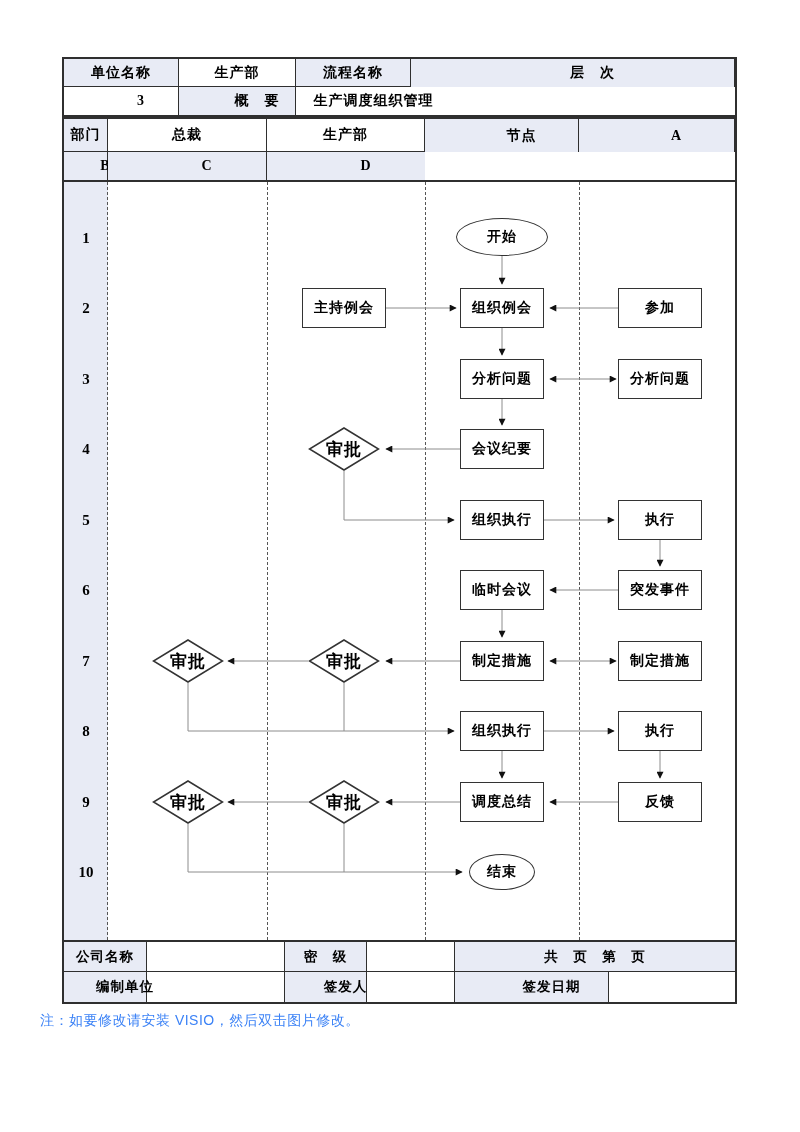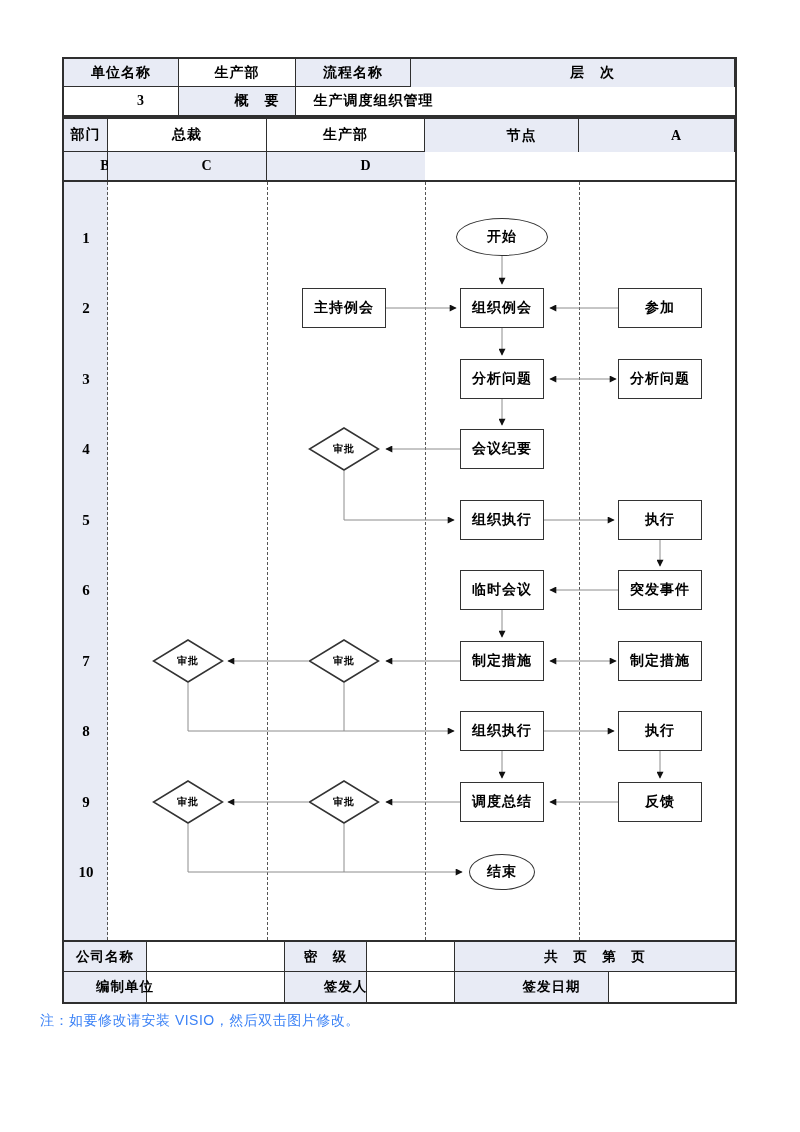--- a/index.html
+++ b/index.html
@@ -41,21 +41,21 @@
     text-align:center;font-weight:bold;font-size:15px;
   }
   .vdash{position:absolute;top:0;height:100%;width:0;border-left:1px dashed #555;}
   .conn{position:absolute;left:0;top:0;pointer-events:none;}
   .node{position:absolute;display:flex;align-items:center;justify-content:center;
         font-weight:bold;font-size:14px;letter-spacing:1px;z-index:2;}
   .rect{width:84px;height:40px;background:#fff;border:1.5px solid #333;}
   .oval{background:#fff;border:1.5px solid #333;border-radius:50%;}
   .diam{width:72px;height:44px;background:transparent;}
   .diam svg{position:absolute;left:0;top:0;}
-  .diam .dlabel{position:relative;z-index:1;font-size:10px;}
+  .diam .dlabel{position:relative;z-index:1;font-size:17px;}
   
   .foot{top:940px;height:64px;grid-template-columns:83px 138px 82px 88px 154px 1fr;grid-template-rows:1fr 1fr;}
   .foot .cell{font-size:13.5px;}
   .note{
     position:absolute;left:40px;top:1012px;font-size:14px;color:#3b82f6;
     font-family:"Liberation Sans","DejaVu Sans",sans-serif;letter-spacing:.5px;
   }
 </style>
 </head>
 <body>

